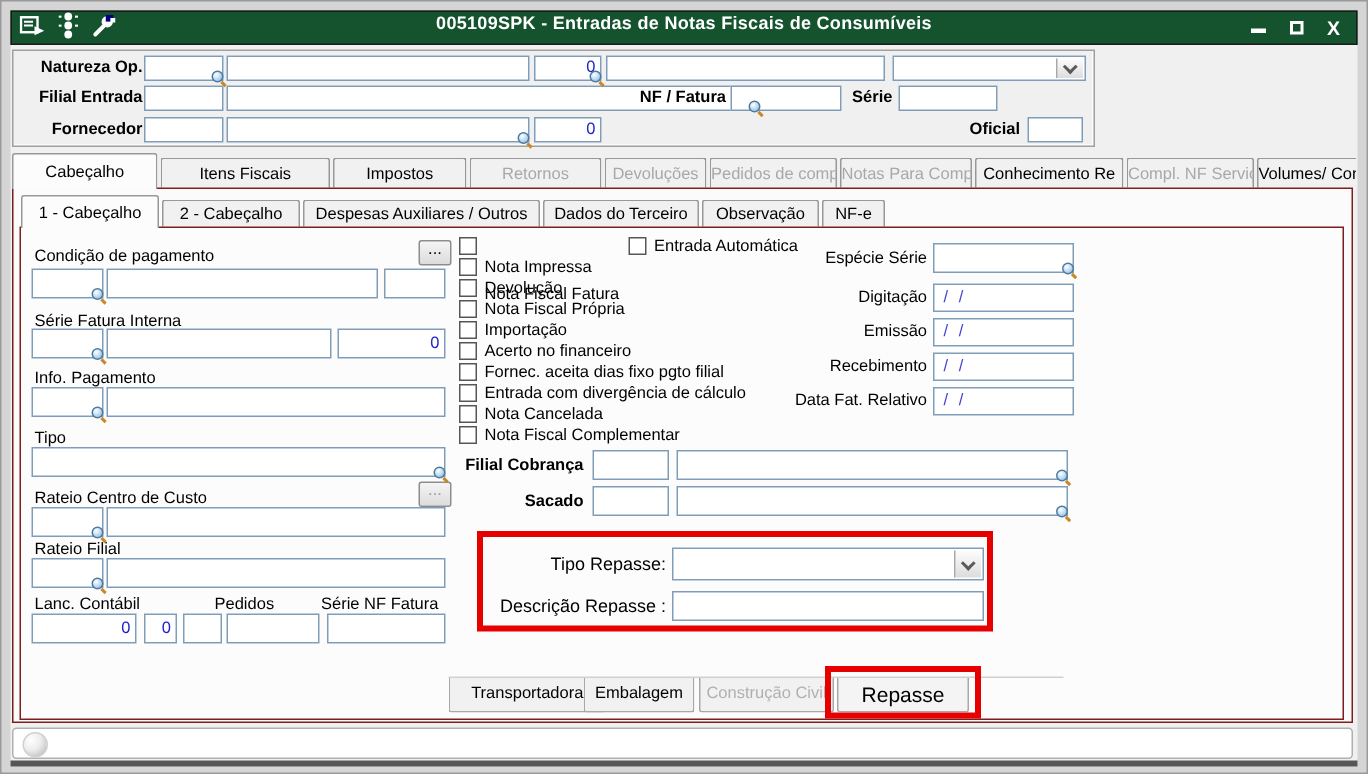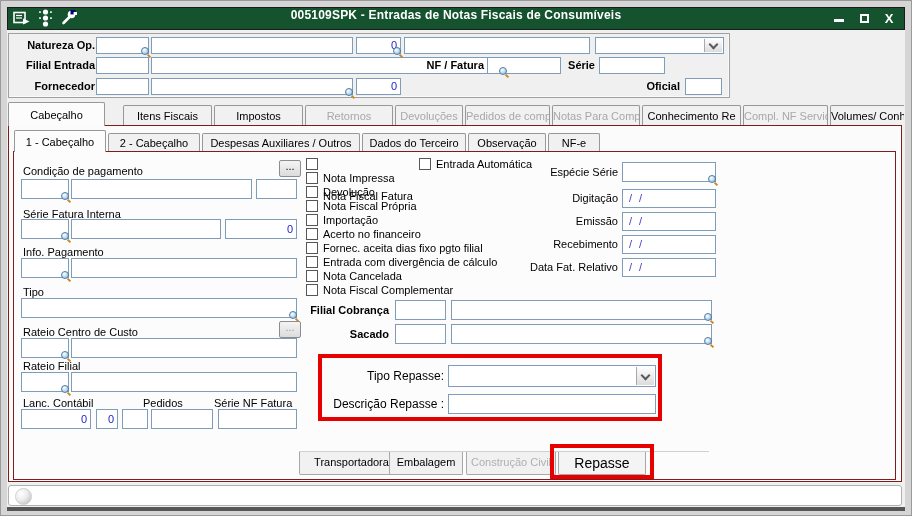--- a/index.html
+++ b/index.html
@@ -126,40 +126,40 @@
         </div>
       <div class="input hin" style="left:347px;top:44px;width:45px;">
           <span class="num">0</span>
         </div>
       <div class="lbl b" style="left:575px;top:45px;width:96px;text-align:right;">Oficial</div>
       <div class="input hin" style="left:676px;top:44px;width:37px;"></div>
     </div>
 
     <div class="tabstrip" style="left:1px;top:71px;width:896px;height:25px;">
       <div class="tab active" style="width:97px;margin-top:20px;">Cabeçalho</div>
-      <div class="tab" style="width:89px;margin-left:16px;">Itens Fiscais</div>
+      <div class="tab" style="width:113px;">Itens Fiscais</div>
       <div class="tab" style="width:89px;">Impostos</div>
       <div class="tab disabled" style="width:88px;">Retornos</div>
       <div class="tab disabled" style="width:68px;">Devoluções</div>
       <div class="tab disabled" style="width:85px;">Pedidos de compr</div>
       <div class="tab disabled" style="width:88px;">Notas Para Comp</div>
       <div class="tab" style="width:99px;">Conhecimento Re</div>
       <div class="tab disabled" style="width:85px;">Compl. NF Serviço</div>
       <div class="tab" style="width:94px;">Volumes/ Conhecim</div>
     </div>
 
     <div class="page" style="left:1px;top:95px;width:894px;height:357px;background:#fbfbfb;"></div>
 
     <div class="tabstrip sub" style="left:7px;top:99px;width:600px;height:23px;">
       <div class="tab active" style="width:92px;">1 - Cabeçalho</div>
       <div class="tab" style="width:92px;">2 - Cabeçalho</div>
       <div class="tab" style="width:158px;">Despesas Auxiliares / Outros</div>
       <div class="tab" style="width:104px;">Dados do Terceiro</div>
       <div class="tab" style="width:78px;">Observação</div>
-      <div class="tab" style="width:52px;">NF-e</div>
+      <div class="tab" style="width:42px;">NF-e</div>
     </div>
 
     <div class="page" style="left:6px;top:121px;width:883px;height:329px;">
 
       <div class="lbl" style="left:9px;top:12px;">Condição de pagamento</div>
       <div class="browse" style="left:265px;top:8px;">...</div>
       <div class="input pin" style="left:7px;top:27px;width:48px;">
           <span class="mag"></span>
         </div>
       <div class="input pin" style="left:57px;top:27px;width:181px;"></div>

